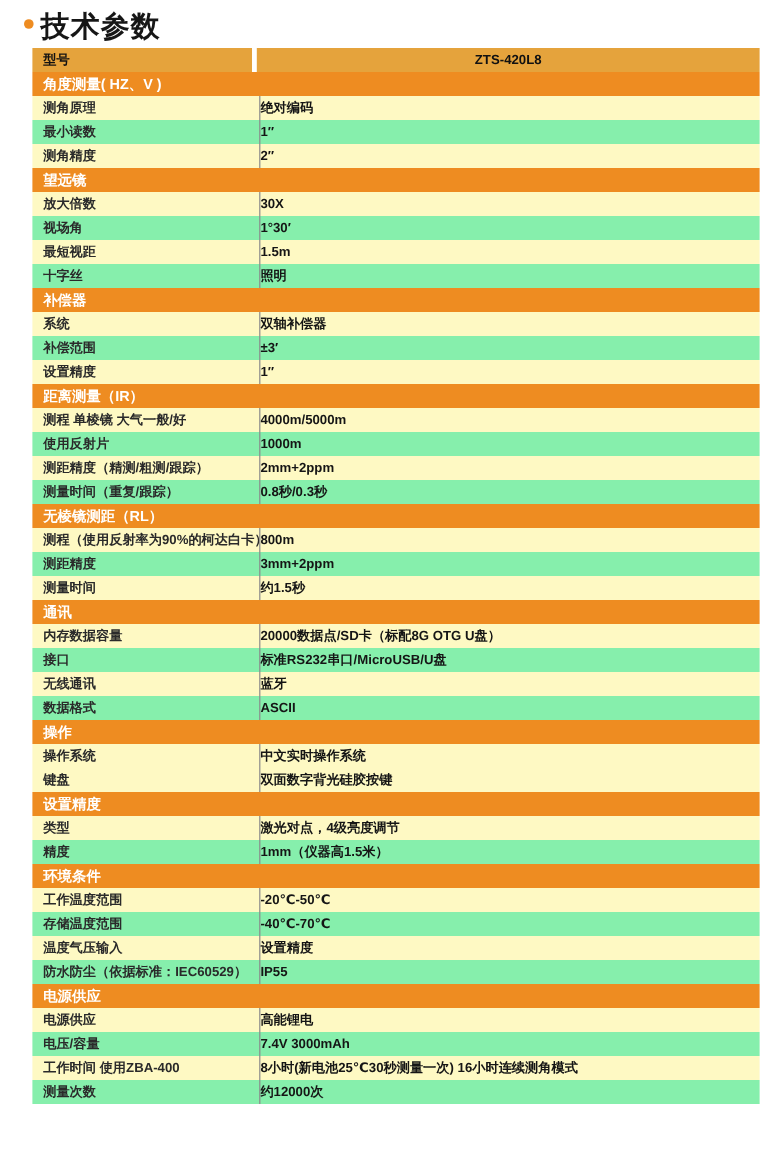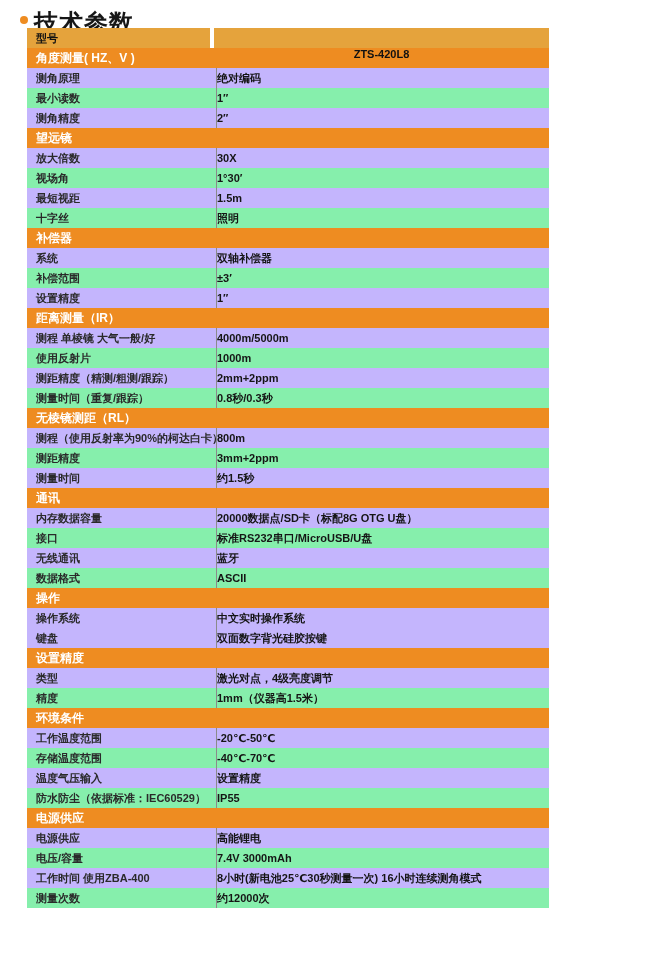--- a/index.html
+++ b/index.html
@@ -19,39 +19,39 @@
   .bullet{
     width:8px;height:8px;border-radius:50%;
     background:#ee8c21;margin-right:6px;margin-top:-6px;flex:0 0 auto;
   }
   .page-title{
     font-size:24px;font-weight:bold;color:#161616;
     letter-spacing:1px;line-height:28px;
   }
   
   .spec-table{
-    position:absolute;left:27px;top:28px;width:522px;
+    position:absolute;left:27px;top:40px;width:606px;
   }
   .row{display:flex;height:20px;line-height:20px;font-size:11px;}
   
   .model-row{background:#e5a33c;font-weight:bold;color:#111;}
   .model-row .cell-label{
     width:187px;padding-left:9px;box-sizing:border-box;
     border-right:4px solid #ffffff;
   }
-  .model-row .cell-value{flex:1;text-align:center;margin-top:16px;}
+  .model-row .cell-value{flex:1;text-align:center;}
   
   .section-row{
     background:#ee8c21;color:#ffffff;font-weight:bold;
     font-size:12px;padding-left:9px;box-sizing:border-box;
     display:flex;align-items:center;height:20px;
   }
   
   .data-row{background:#86efac;}
-  .data-row.gray{background:#c4b5fd;}
+  .data-row.gray{background:#fef9c3;}
   .data-row .cell-label{
     width:190px;padding-left:9px;box-sizing:border-box;
     border-right:1px solid #8b8b8b;
     font-weight:bold;color:#2a2a2a;
     white-space:nowrap;overflow:hidden;
   }
   .data-row .cell-value{
     flex:1;text-align:left;font-weight:bold;color:#151515;
     white-space:nowrap;overflow:hidden;
   }

